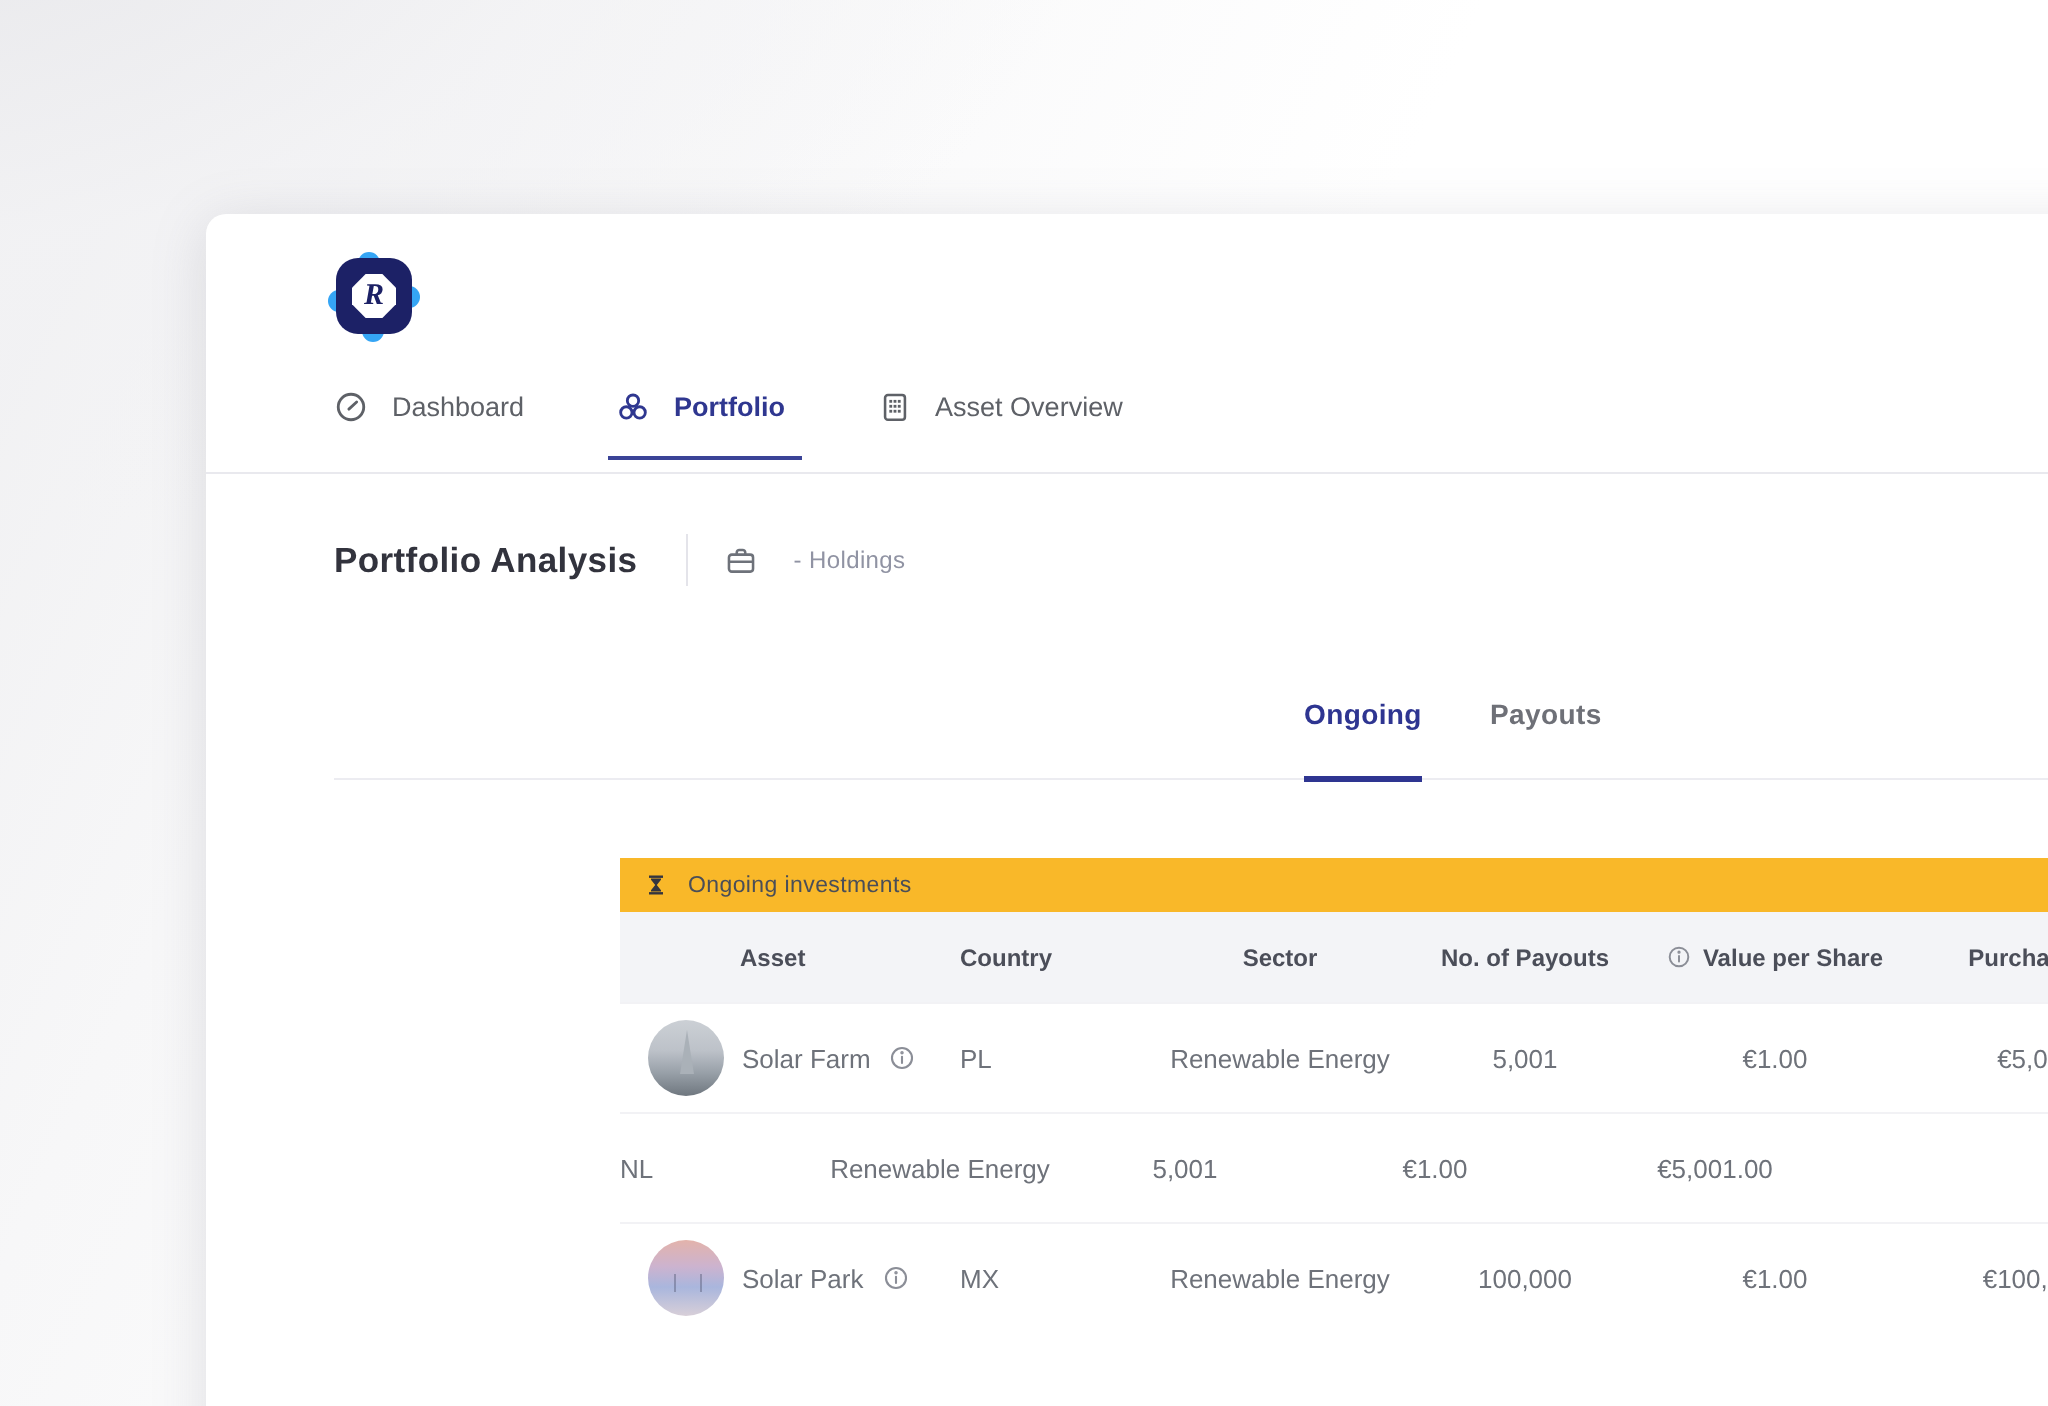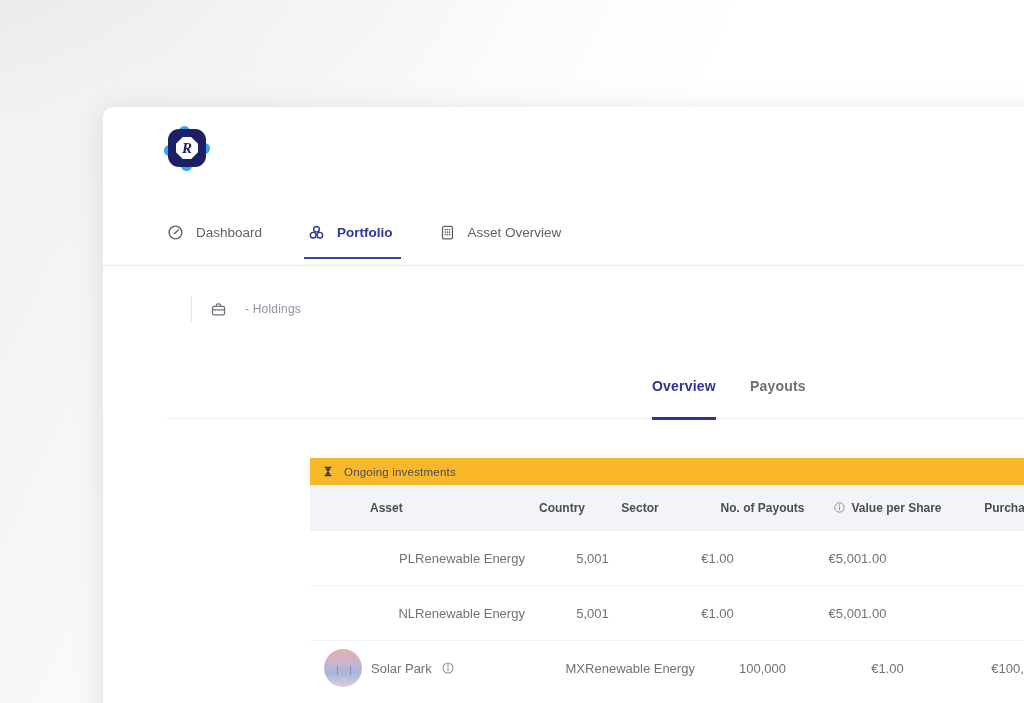--- a/index.html
+++ b/index.html
@@ -31,21 +31,21 @@
   .logo .dot.d-left   { left:-3px; top:17px; }
   .logo .sq  { position:absolute; inset:1px; background:#1c2166; border-radius:11px; }
   .logo .oct { position:absolute; inset:9px; background:#fff;
                clip-path:polygon(31% 0,69% 0,100% 31%,100% 69%,69% 100%,31% 100%,0 69%,0 31%); }
   .logo .glyph { position:absolute; inset:0; display:flex; align-items:center; justify-content:center;
                  font:italic 700 15px "Liberation Serif", serif; color:#1c2166; }
 
   
   .nav { display:flex; align-items:center; column-gap:46px; margin:27px 0 0 64px; }
   .nav-item { display:flex; align-items:center; gap:12px; position:relative;
-              font-size:13.5px; color:#5e6167; cursor:pointer; padding-bottom:2px;margin-top:29px; }
+              font-size:13.5px; color:#5e6167; cursor:pointer; padding-bottom:2px; }
   .nav-item .nicon { display:flex; color:#5e6167; }
   .nav-item.active { color:#2f3790; font-weight:bold; }
   .nav-item.active .nicon { color:#2f3790; }
   .nav-item.active::after { content:""; position:absolute; left:-4px; right:-8px; bottom:-16px;
                             height:2px; background:#3a4397; }
   .header-divider { margin-top:22px; border:none; border-top:1px solid #e9e9ee; }
 
   
   .title-row { display:flex; align-items:center; margin:30px 0 0 64px; }
   .page-title { font-size:17.5px; font-weight:bold; color:#32333d; letter-spacing:.2px; }
@@ -68,21 +68,21 @@
             background:#f9b829; color:#4a4e58; font-size:11.5px; letter-spacing:.2px; }
   .banner .bicon { display:flex; color:#34353f; }
 
   .thead { display:flex; align-items:center; height:45px; background:#f3f4f7;
            font-size:12px; font-weight:bold; color:#4b4e59; }
   .trow  { display:flex; align-items:center; height:55px; background:#fff;
            font-size:13px; color:#6e727a; border-top:1px solid #f2f2f5; cursor:pointer; }
   .trow:first-of-type { border-top:none; }
 
   .col-asset   { width:170px; padding-left:14px; display:flex; align-items:center; gap:9px; }
-  .col-country { width:105px; text-align:right; }
+  .col-country { width:105px; text-align:left; }
   .col-sector  { width:110px; text-align:center; }
   .col-shares  { width:135px; text-align:center; }
   .col-vps     { width:115px; text-align:center; display:flex; align-items:flex-start; justify-content:center; gap:5px; }
   .col-price   { width:165px; text-align:center; }
   .thead .col-asset { padding-left:60px; }
 
   .avatar { width:38px; height:38px; border-radius:50%; flex:0 0 38px; position:relative; overflow:hidden; }
   .avatar.city { background:linear-gradient(180deg,#ccd0d5 0%,#bdc2c9 40%,#9aa2aa 68%,#6f777f 100%); }
   .avatar.city::after { content:""; position:absolute; left:16px; top:5px; width:7px; height:22px;
                         background:#aab1b8; clip-path:polygon(50% 0,100% 100%,0 100%); }
@@ -150,32 +150,33 @@
               <rect x="14" y="14" width="2" height="2"></rect>
           </g>
         </svg>
       </span>
       <span>Asset Overview</span>
     </div>
   </div>
   <hr class="header-divider">
 
   <div class="title-row">
+    <div class="page-title">Portfolio Analysis</div>
     <div class="vdivider"></div>
     <span class="crumb-icon">
       <svg width="17" height="17" viewBox="0 0 24 24" fill="none" stroke="currentColor" stroke-width="1.8">
         <rect x="3.5" y="7.5" width="17" height="12" rx="2"></rect>
         <path d="M9 7.5 V6 a1.8 1.8 0 0 1 1.8-1.8 h2.4 A1.8 1.8 0 0 1 15 6 v1.5 M3.5 12.5 h17"></path>
       </svg>
     </span>
     <span class="crumb-text">- Holdings</span>
   </div>
 
   <div class="tabbar">
-    <div class="tab active">Overview</div>
+    <div class="tab active">Ongoing</div>
     <div class="tab">Payouts</div>
   </div>
 
   <div class="content">
 
     <div class="banner">
       <span class="bicon">
         <svg width="12" height="13" viewBox="0 0 24 24" fill="currentColor">
           <rect x="5" y="2.5" width="14" height="2.4"></rect>
             <rect x="5" y="19.1" width="14" height="2.4"></rect>
@@ -197,20 +198,31 @@
               <path d="M12 11v5.2" stroke-linecap="round"></path>
               <circle cx="12" cy="7.6" r="0.6" fill="currentColor"></circle>
           </svg>
         </span>
         <span>Value per Share</span>
       </div>
       <div class="col-price">Purchase Price</div>
     </div>
 
     <div class="trow">
+      <div class="col-asset">
+        <span class="avatar city"></span>
+        <span class="asset-name">Solar Farm</span>
+        <span class="info">
+          <svg width="14" height="14" viewBox="0 0 24 24" fill="none" stroke="currentColor" stroke-width="1.8">
+            <circle cx="12" cy="12" r="8.6"></circle>
+              <path d="M12 11v5.2" stroke-linecap="round"></path>
+              <circle cx="12" cy="7.6" r="0.6" fill="currentColor"></circle>
+          </svg>
+        </span>
+      </div>
       <div class="col-country">PL</div>
       <div class="col-sector">Renewable Energy</div>
       <div class="col-shares">5,001</div>
       <div class="col-vps">€1.00</div>
       <div class="col-price">€5,001.00</div>
     </div>
 
     <div class="trow">
       <div class="col-country">NL</div>
       <div class="col-sector">Renewable Energy</div>

